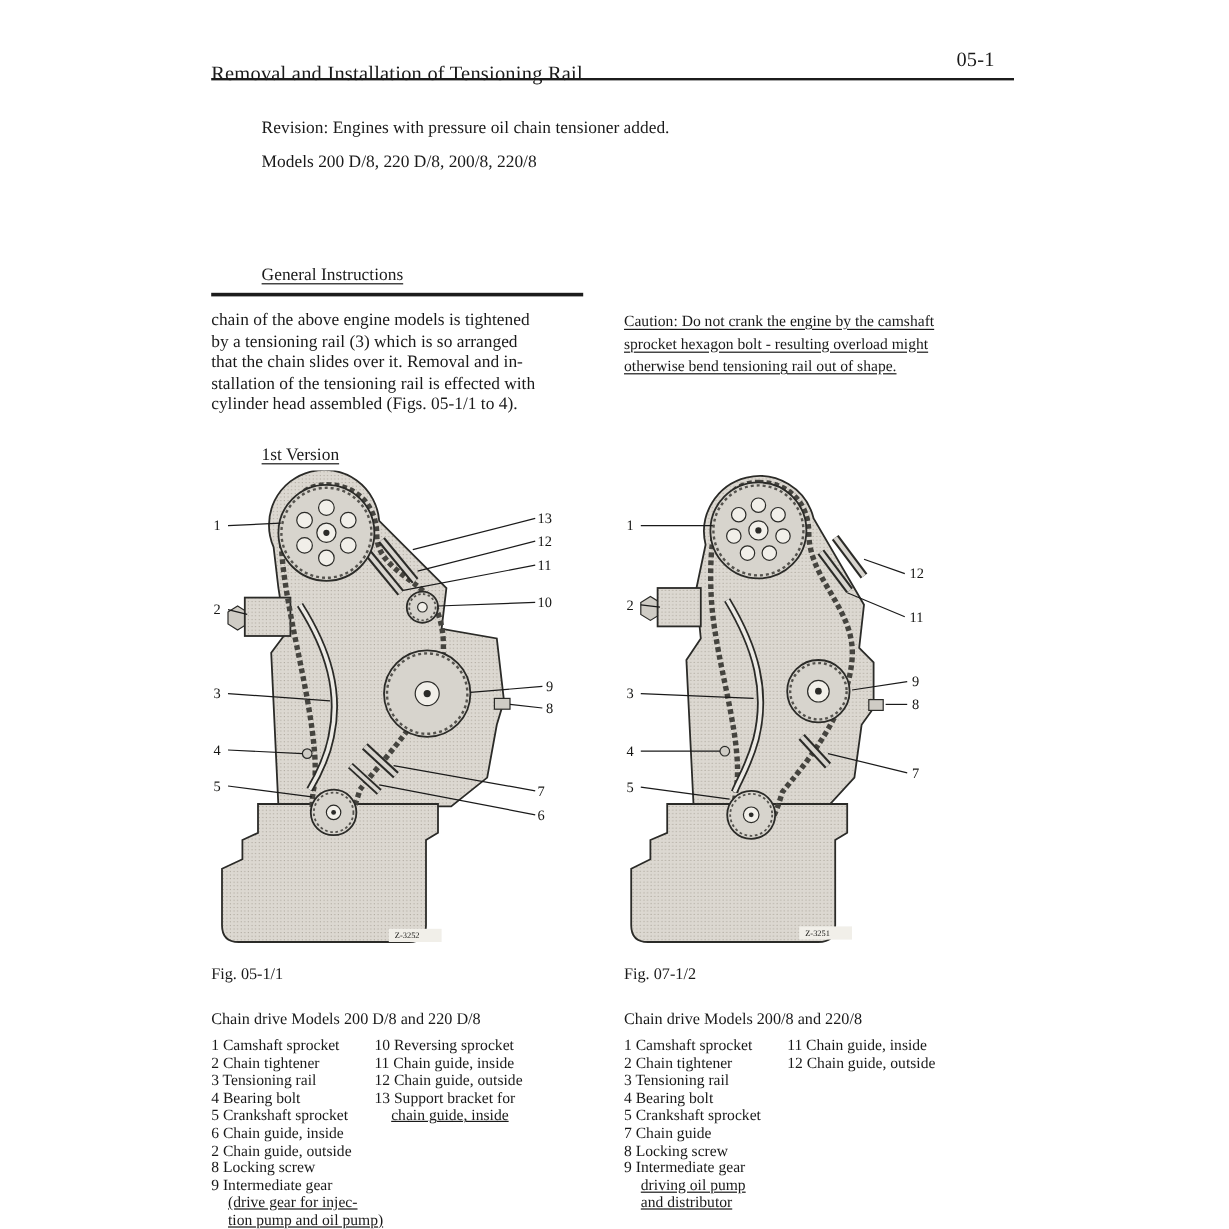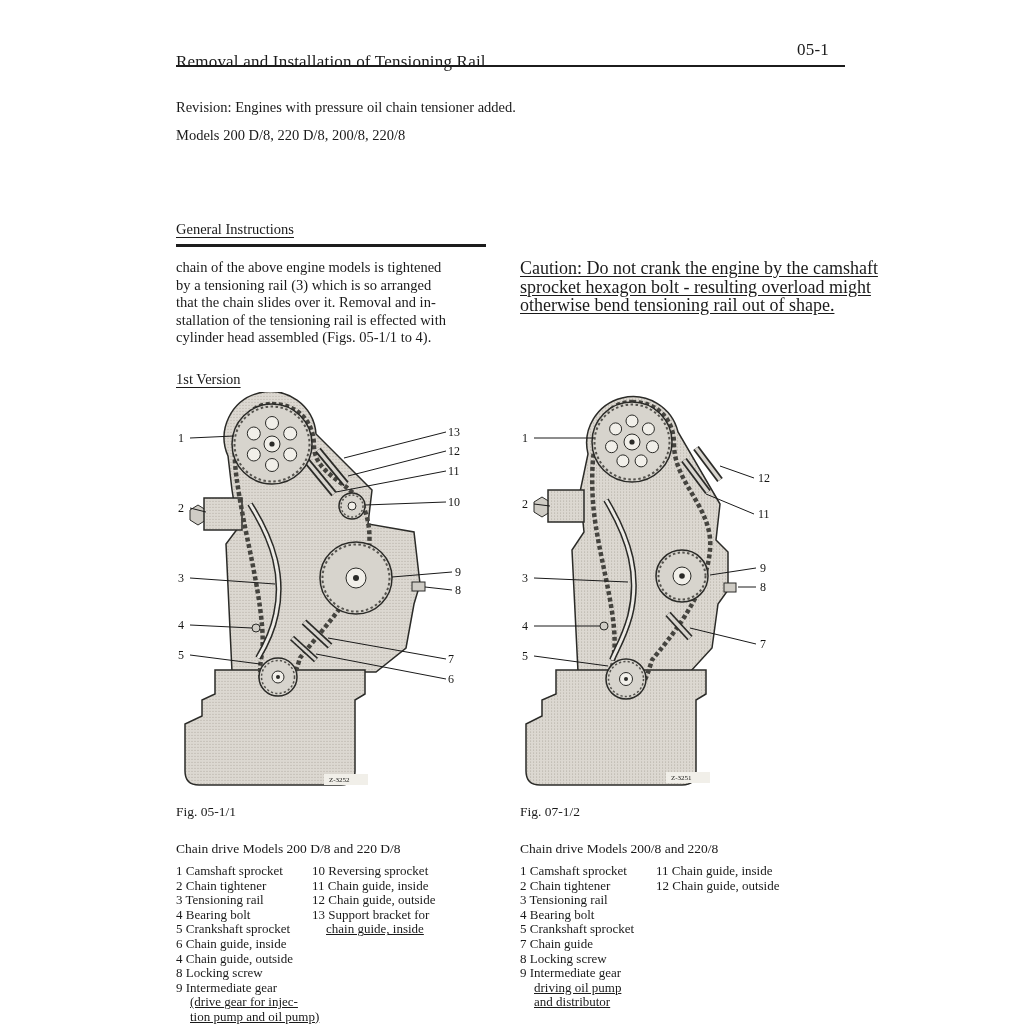--- a/index.html
+++ b/index.html
@@ -3,23 +3,23 @@
 <meta charset="utf-8">
 <style>
   html,body{margin:0;padding:0;}
   body{
     width:1024px;height:1024px;position:relative;background:#ffffff;
     font-family:"Liberation Serif", serif;color:#1a1a1a;overflow:hidden;
   }
   .abs{position:absolute;}
   .rule{background:#1c1c1c;}
   .hdr{font-size:17px;letter-spacing:.2px;}
-  .txt{font-size:14.5px;}
+  .txt{font-size:14.5px;margin-left:42px;}
   .body-line{font-size:14.5px;line-height:17.5px;white-space:nowrap;}
-  .caution-line{font-size:18px;line-height:18.5px;white-space:nowrap;
+  .caution-line{font-size:13px;line-height:18.5px;white-space:nowrap;
     text-decoration:underline;text-underline-offset:2px;}
   .underlined{text-decoration:underline;text-underline-offset:2.5px;}
   .fig-label{font-size:13.5px;}
   .caption{font-size:13.5px;}
   .parts div{font-size:13px;line-height:14.6px;white-space:nowrap;}
   .parts .indent{padding-left:14px;text-decoration:underline;}
   svg text{font-family:"Liberation Serif", serif;fill:#151513;}
   .co{font-size:12px;}
   .zn{font-size:7px;}
 </style>
@@ -257,21 +257,21 @@
 <div class="abs caption" style="left:176px;top:841px;">Chain drive Models 200 D/8 and 220 D/8</div>
 <div class="abs caption" style="left:520px;top:841px;">Chain drive Models 200/8 and 220/8</div>
 
 <div class="abs parts" style="left:176px;top:864px;">
   <div>1 Camshaft sprocket</div>
   <div>2 Chain tightener</div>
   <div>3 Tensioning rail</div>
   <div>4 Bearing bolt</div>
   <div>5 Crankshaft sprocket</div>
   <div>6 Chain guide, inside</div>
-  <div>4 Chain guide, outside</div>
+  <div>2 Chain guide, outside</div>
   <div>8 Locking screw</div>
   <div>9 Intermediate gear</div>
   <div class="indent">(drive gear for injec-</div>
   <div class="indent">tion pump and oil pump)</div>
 </div>
 
 <div class="abs parts" style="left:312px;top:864px;">
   <div>10 Reversing sprocket</div>
   <div>11 Chain guide, inside</div>
   <div>12 Chain guide, outside</div>

